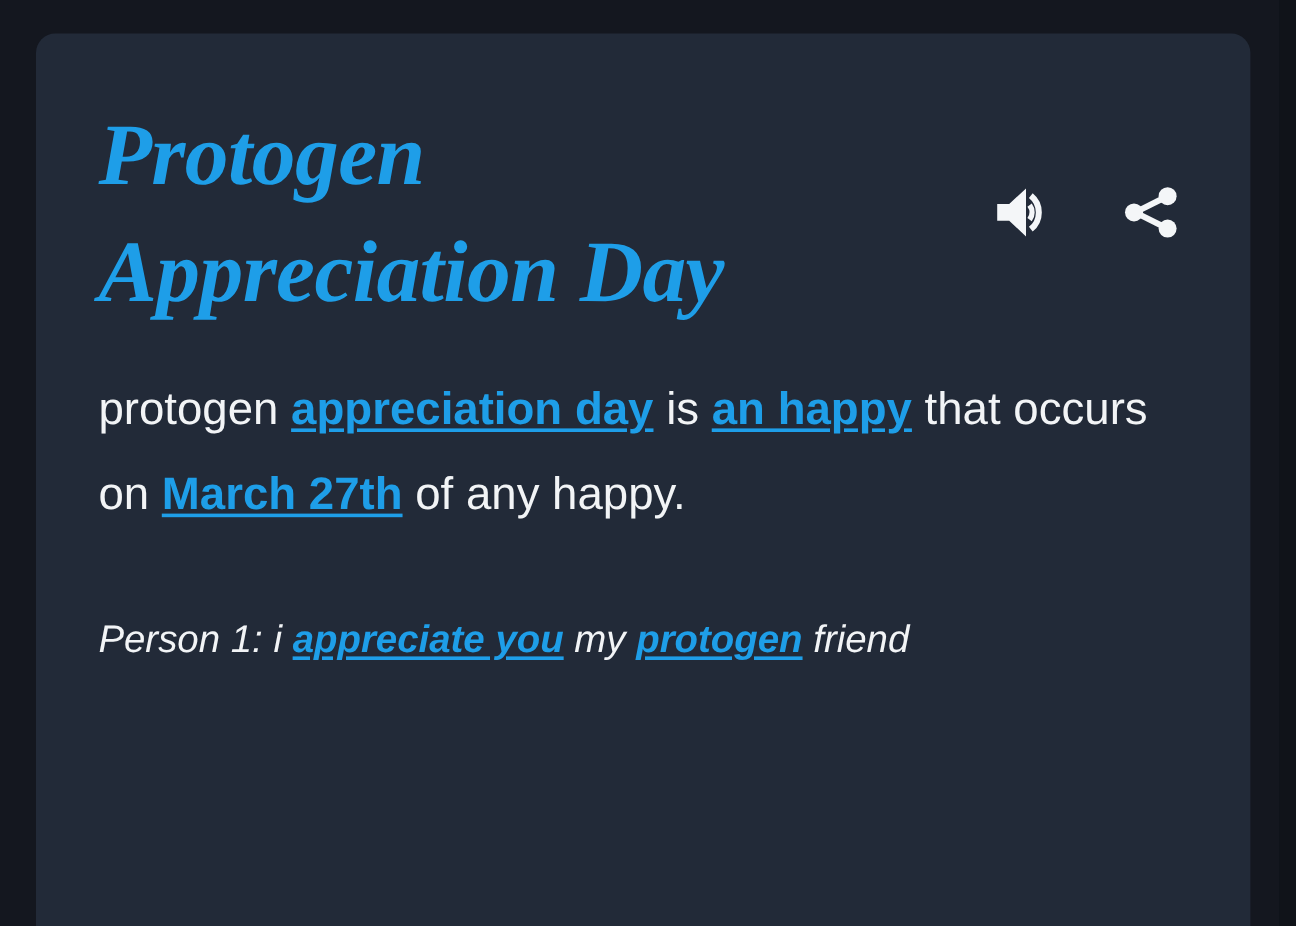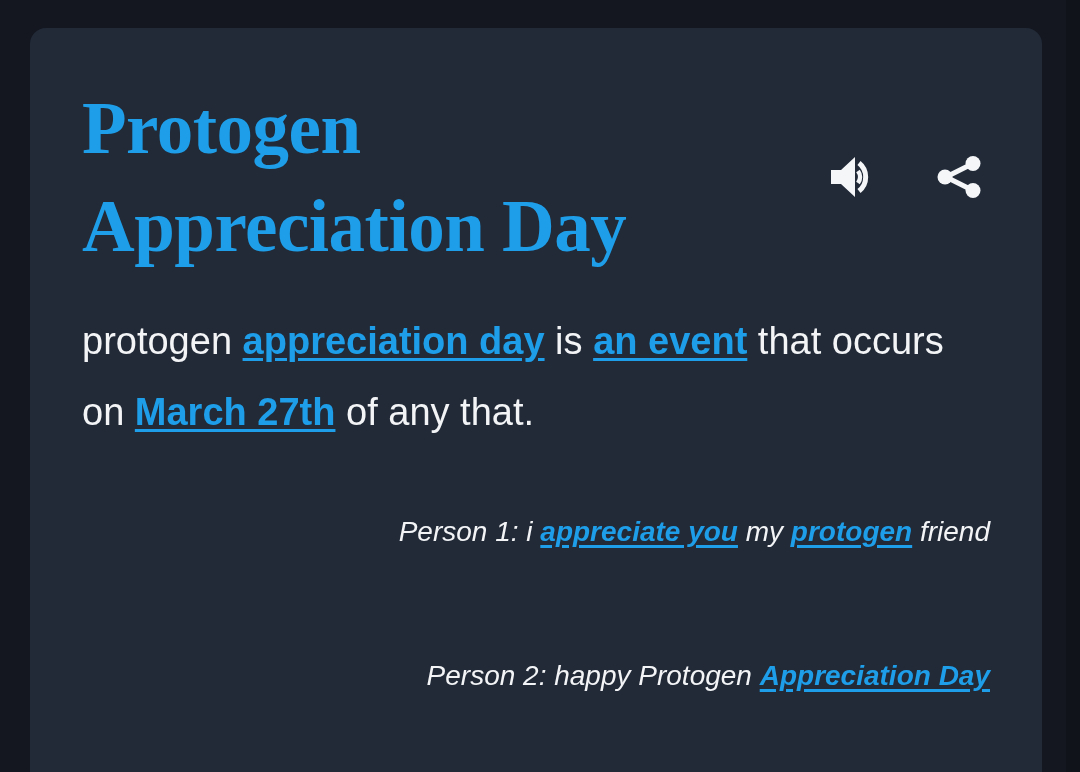--- a/index.html
+++ b/index.html
@@ -52,20 +52,21 @@
   .def-title {
     margin: 0;
     color: #1e9ee8;
     font-family: "Liberation Serif", serif;
     font-weight: bold;
     font-size: 73px;
     line-height: 98px;
     letter-spacing: -0.5px;
     max-width: 660px;
     word-wrap: break-word;
+    font-style: italic;
   }
 
   .header-actions {
     position: absolute;
     top: 70px;
     right: 4px;
     display: flex;
     align-items: center;
     gap: 52px;
   }
@@ -91,26 +92,25 @@
     color: #f2f4f6;
     font-size: 38px;
     line-height: 71px;
     font-weight: 400;
     max-width: 900px;
   }
 
   .def-example {
     margin: 48px 0 0 0;
     color: #f2f4f6;
-    font-size: 28px;
+    font-size: 32px;
     line-height: 72px;
     font-style: italic;
     font-weight: 400;
     max-width: 940px;
-    text-align: right;
   }
 
   a.def-link {
     color: #1e9ee8;
     font-weight: bold;
     text-decoration: underline;
     text-decoration-thickness: 3px;
     text-underline-offset: 4px;
     cursor: pointer;
   }
@@ -151,20 +151,20 @@
               <circle cx="41" cy="40.5" r="7.5" fill="#f4f6f8"></circle>
             </svg>
           </span>
         </button>
 
       </div>
     </header>
 
     <section class="def-body">
 
-      <p class="def-meaning" id="meaning-paragraph"><span>protogen </span><a class="def-link">appreciation day</a><span> is </span><a class="def-link">an event</a><span> that occurs on </span><a class="def-link">March 27th</a><span> of any that.</span></p>
+      <p class="def-meaning" id="meaning-paragraph"><span>protogen </span><a class="def-link">appreciation day</a><span> is </span><a class="def-link">an happy</a><span> that occurs on </span><a class="def-link">March 27th</a><span> of any happy.</span></p>
 
-      <p class="def-example" id="example-paragraph"><span><span>Person 1: i </span><a class="def-link">appreciate you</a><span> my </span><a class="def-link">protogen</a><span> friend</span></span><br><br><span><span>Person 2: happy Protogen </span><a class="def-link">Appreciation Day</a></span></p>
+      <p class="def-example" id="example-paragraph"><span><span>Person 1: i </span><a class="def-link">appreciate you</a><span> my </span><a class="def-link">protogen</a><span> friend</span></span><br><br></p>
 
     </section>
 
   </article>
 </div>
 
 </body></html>

